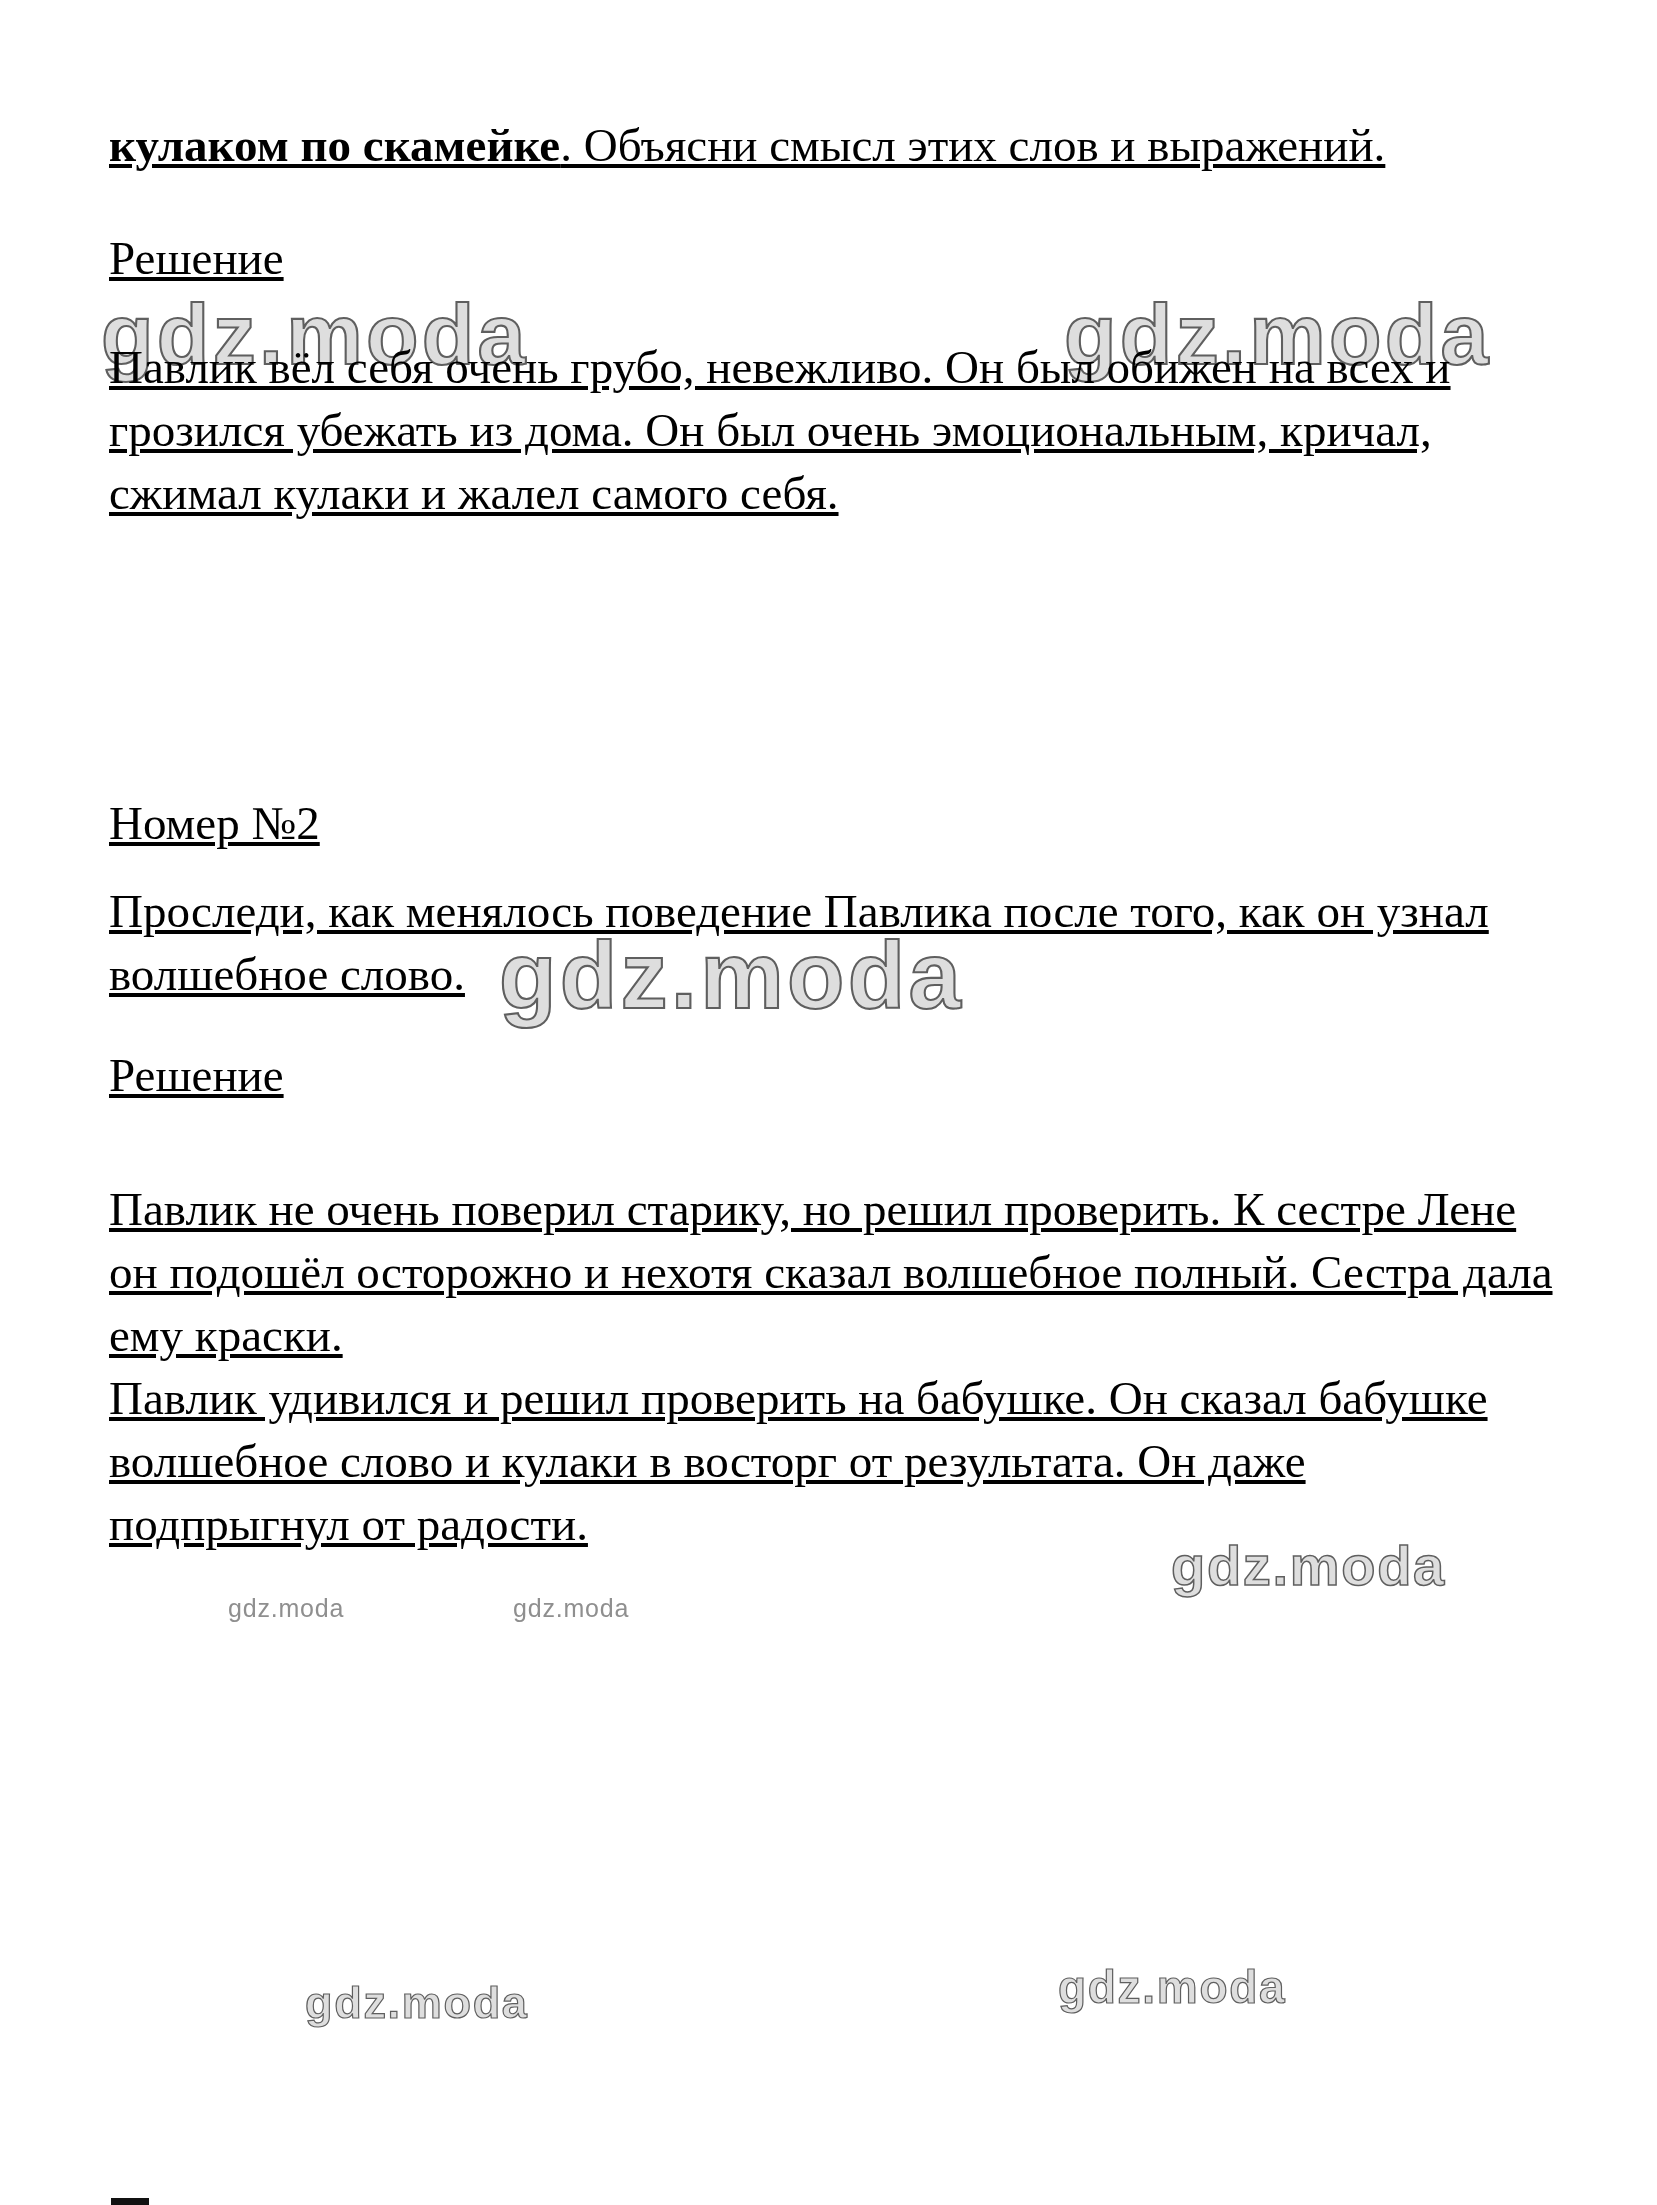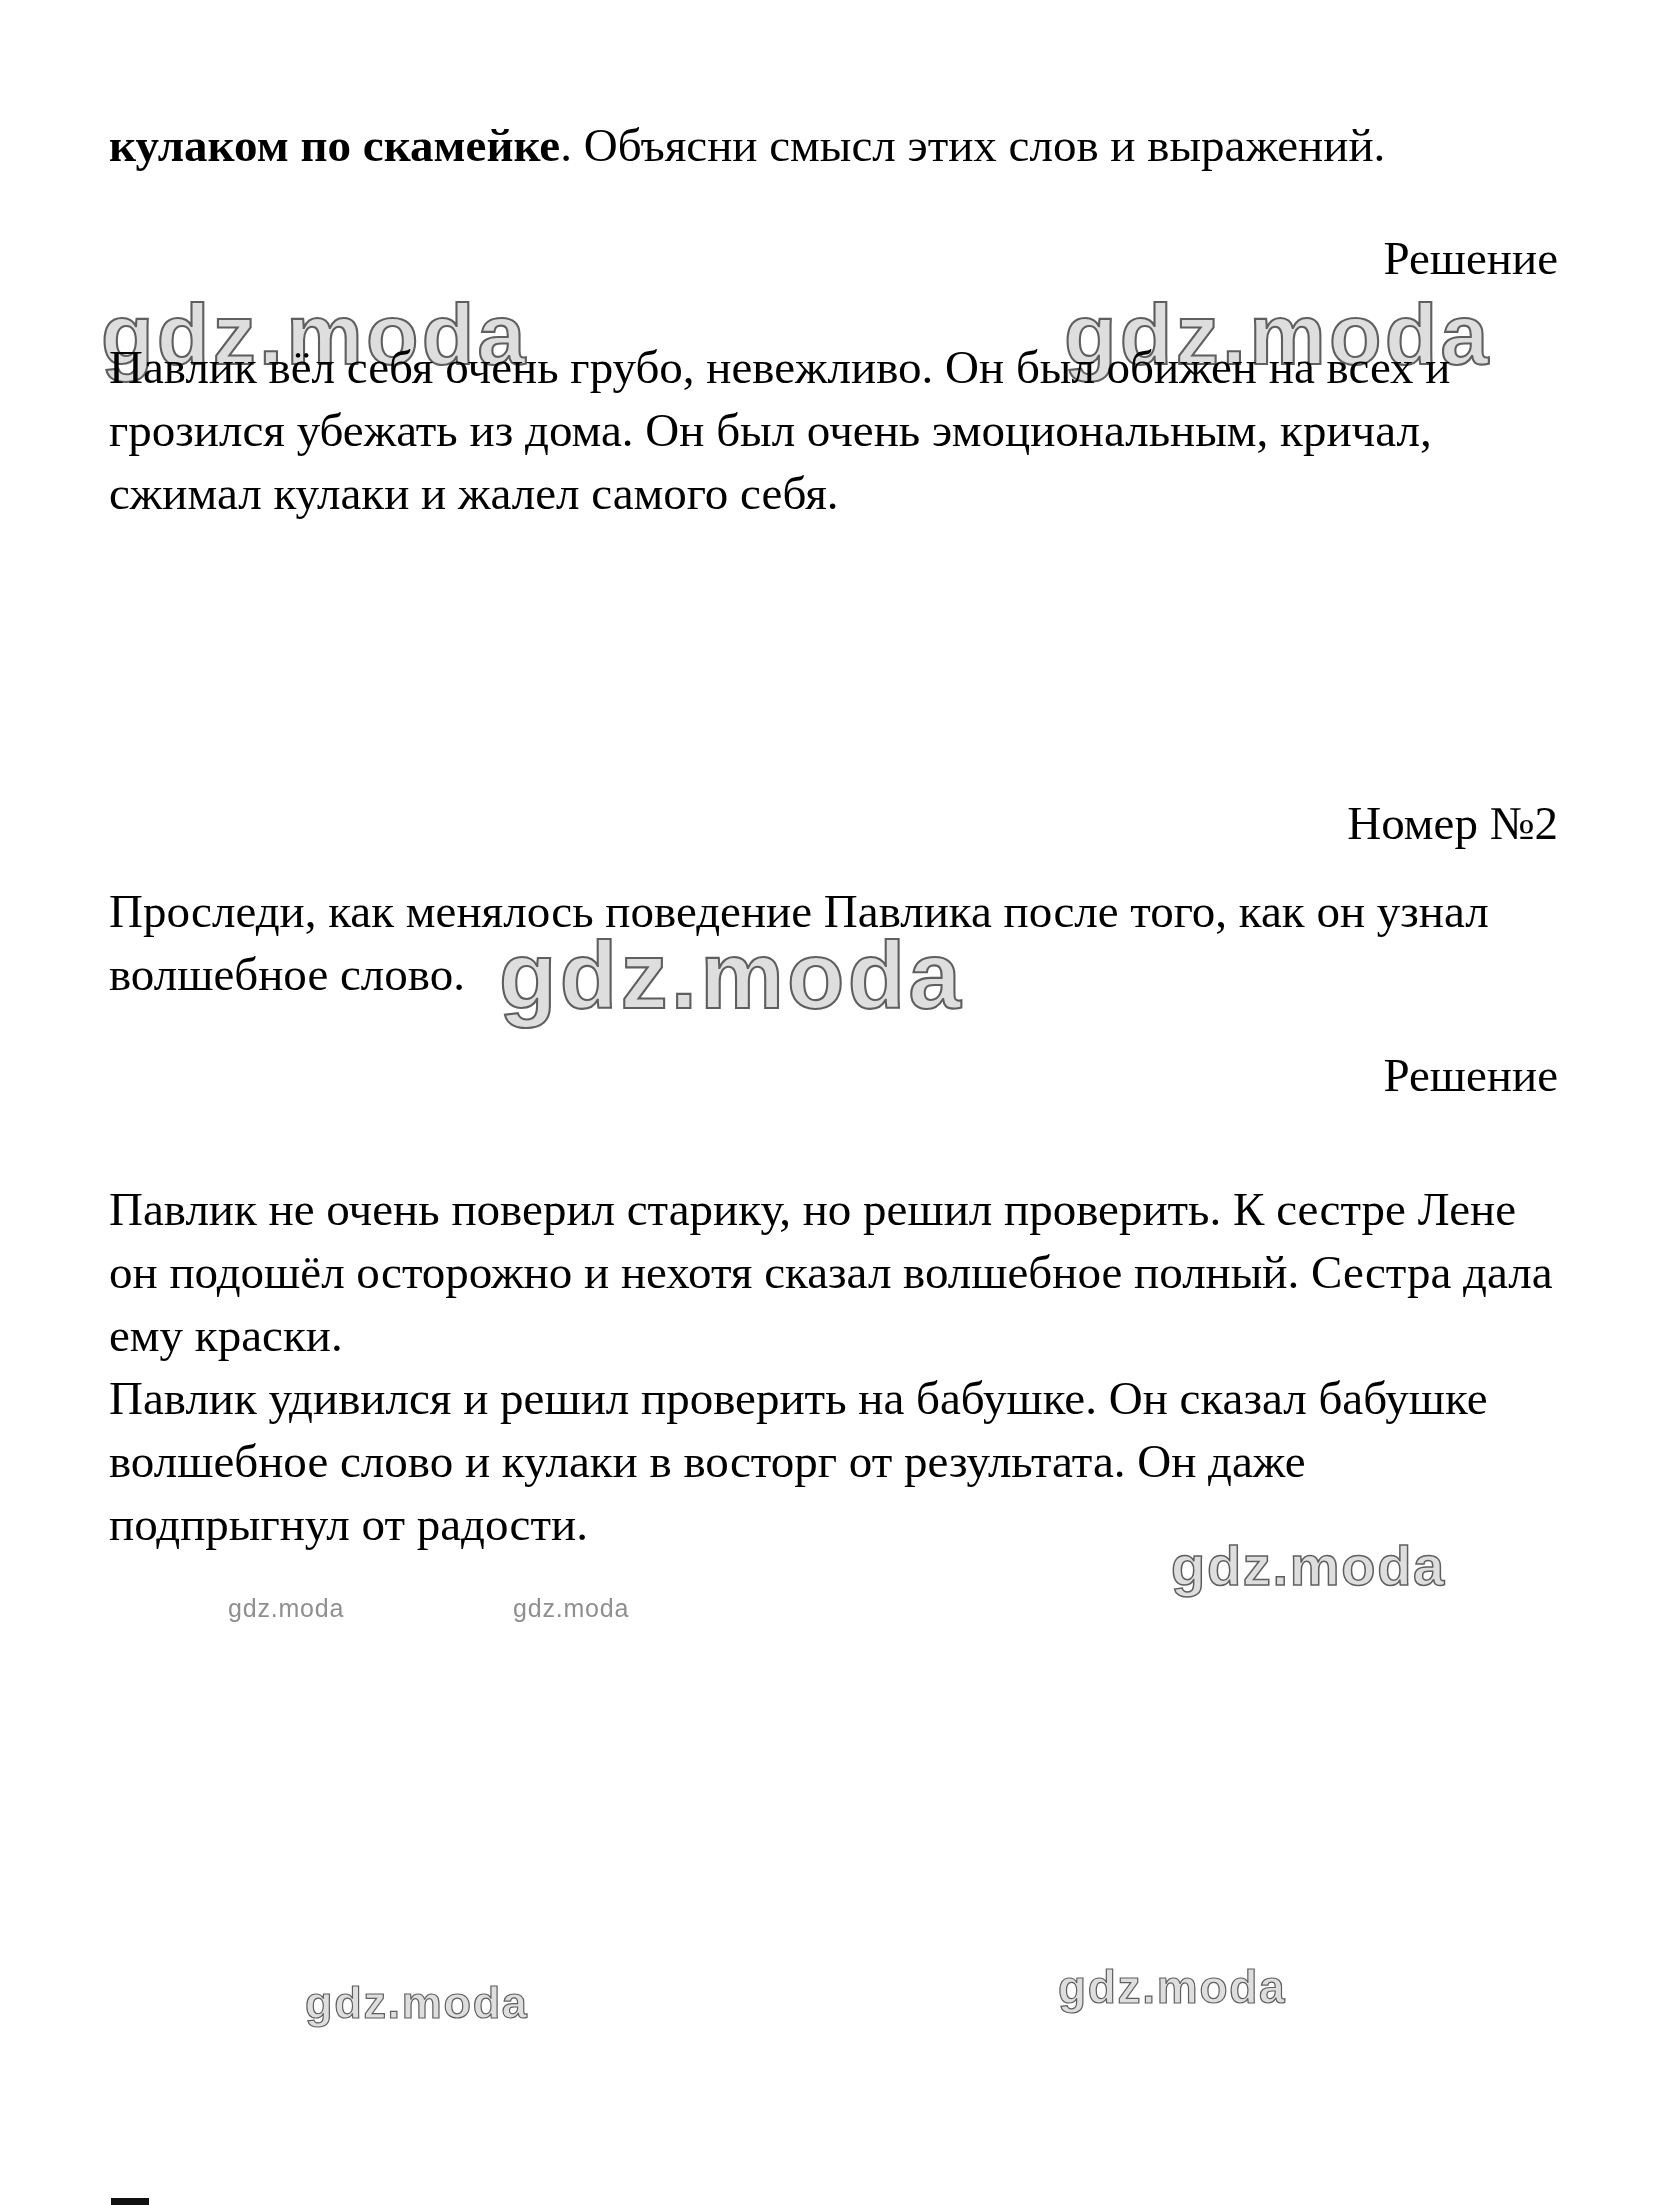--- a/index.html
+++ b/index.html
@@ -18,26 +18,27 @@
   }
   .content {
     position: relative;
     z-index: 1;
     padding: 114px 99px 0 109px;
   }
   .content p {
     margin: 0;
     font-size: 47px;
     line-height: 63px;
+    text-decoration: underline;
   }
   .intro b {
     font-weight: bold;
   }
   .heading {
-    text-align: right;
+    text-align: left;
   }
   .heading-solution1 {
     margin-top: 50px !important;
     margin-bottom: 46px !important;
   }
   .heading-number {
     margin-top: 267px !important;
     margin-bottom: 25px !important;
   }
   .heading-solution2 {

